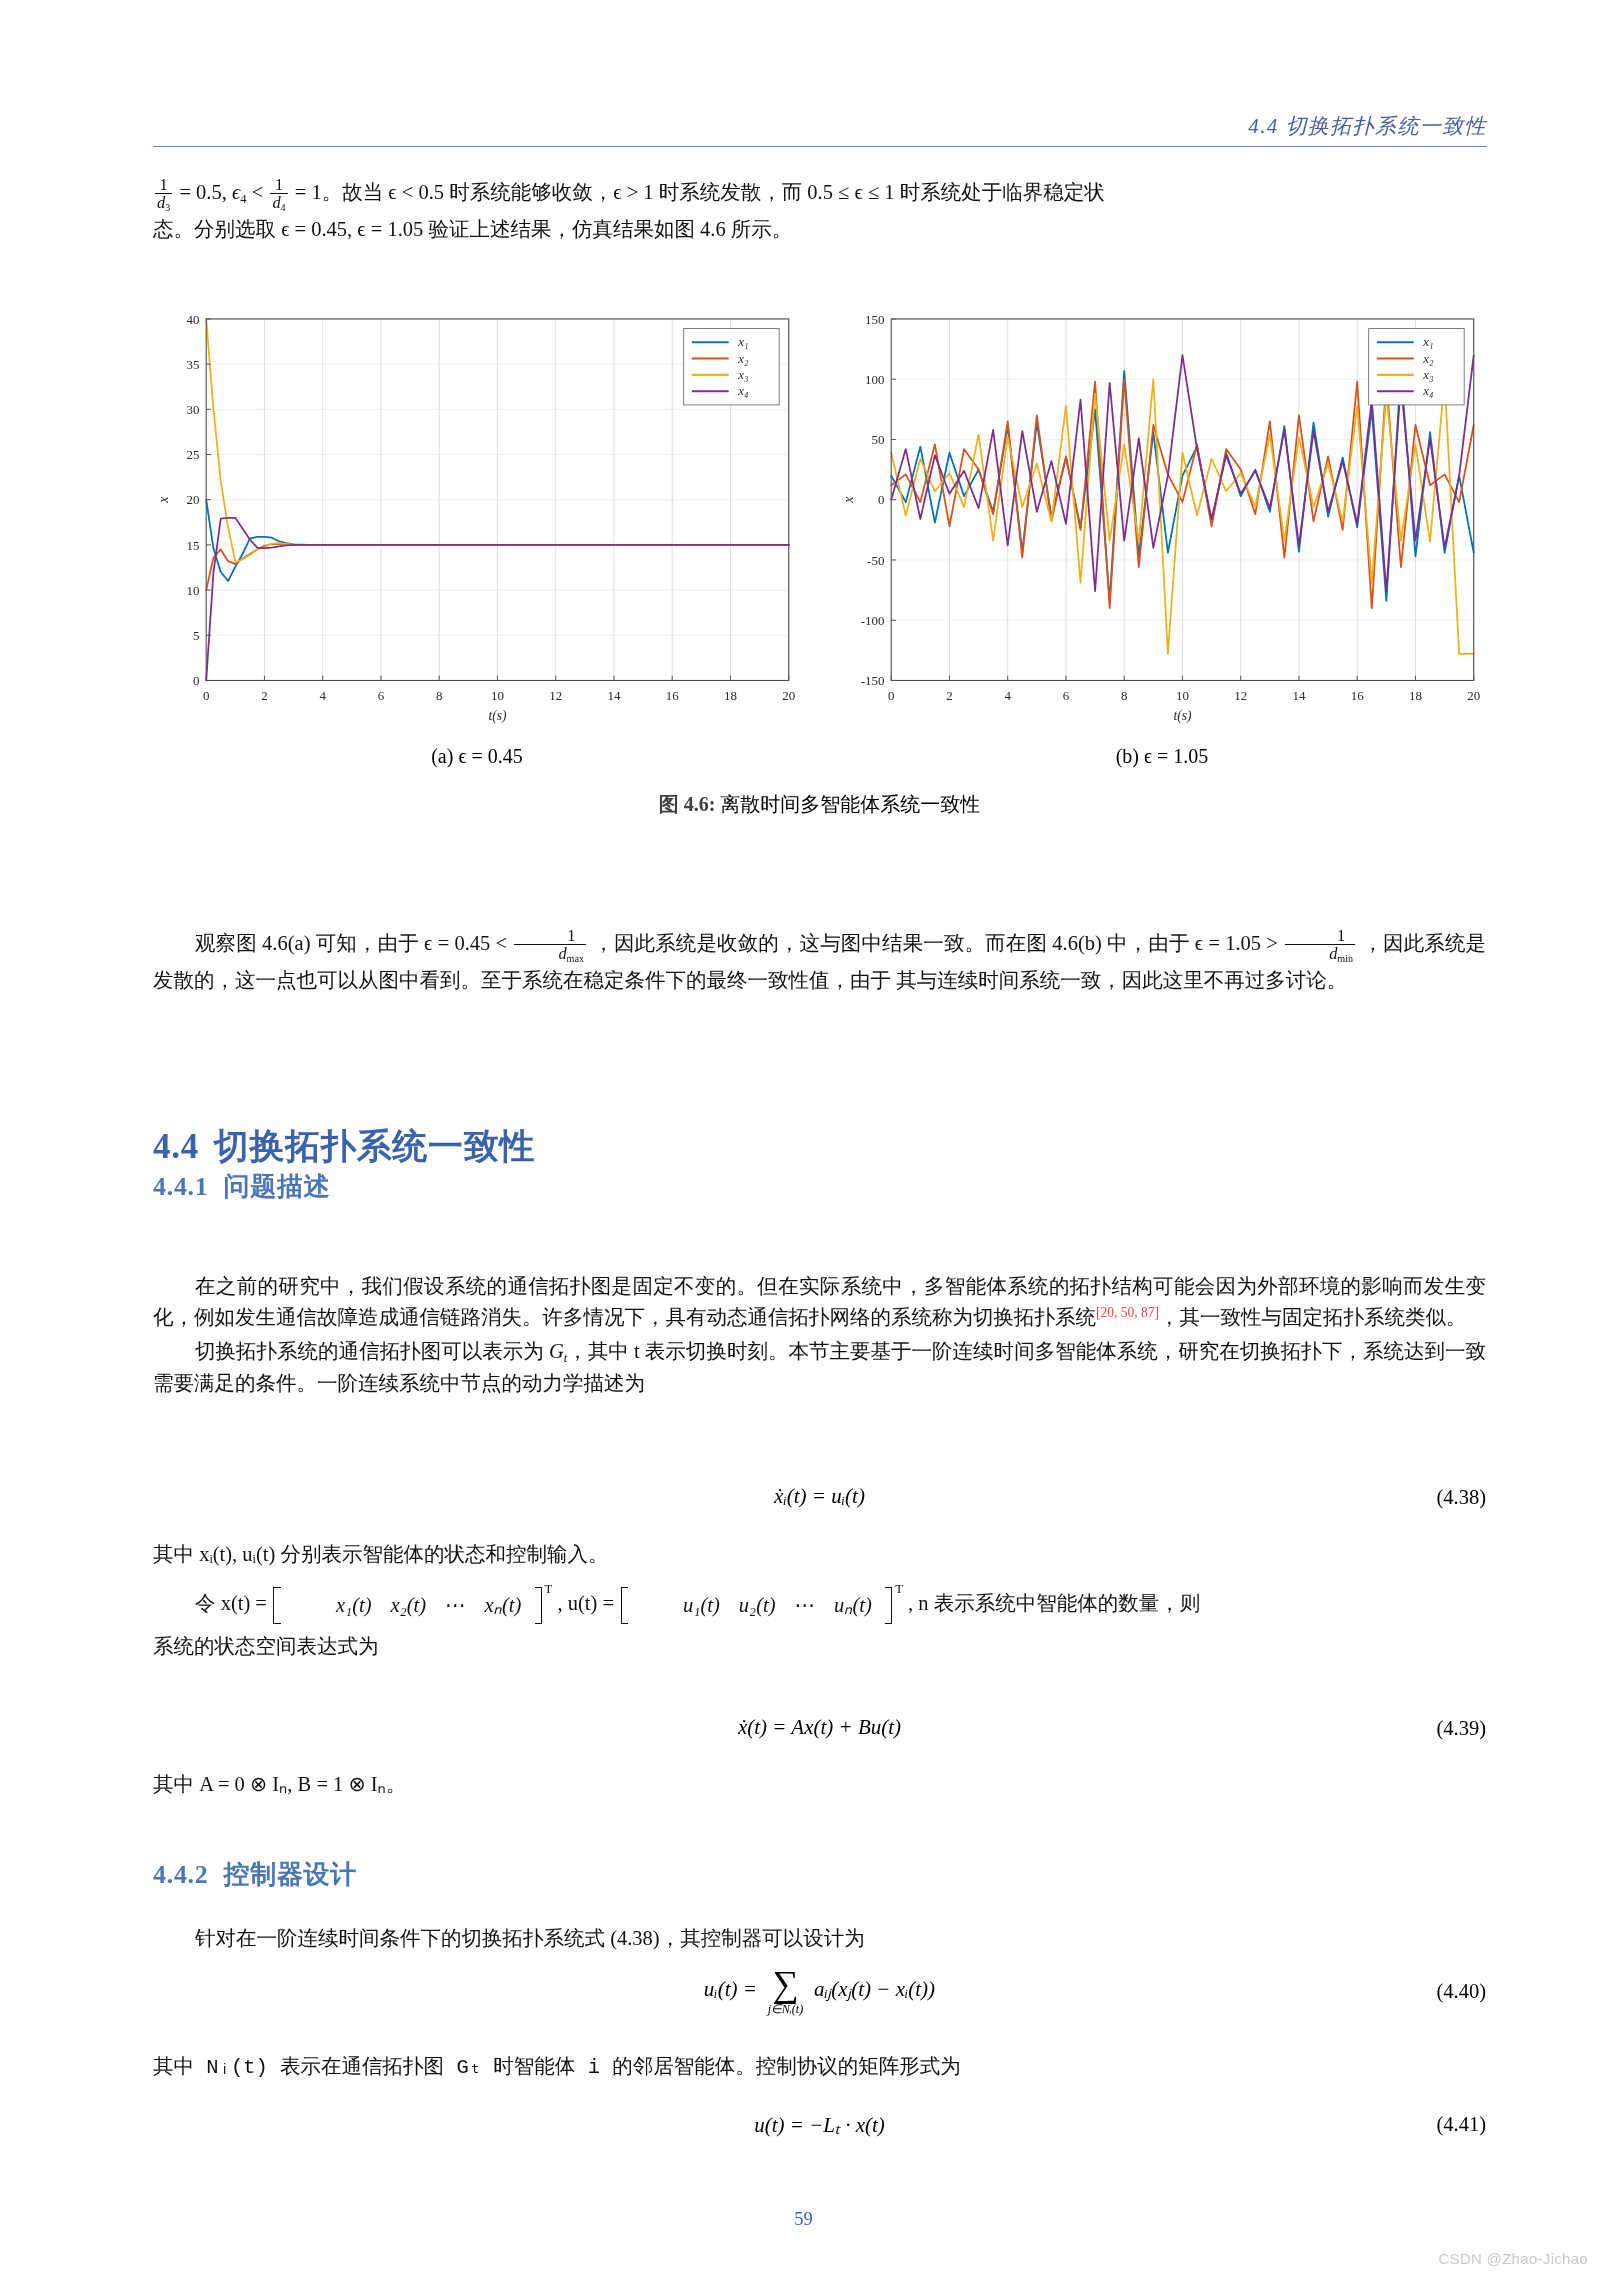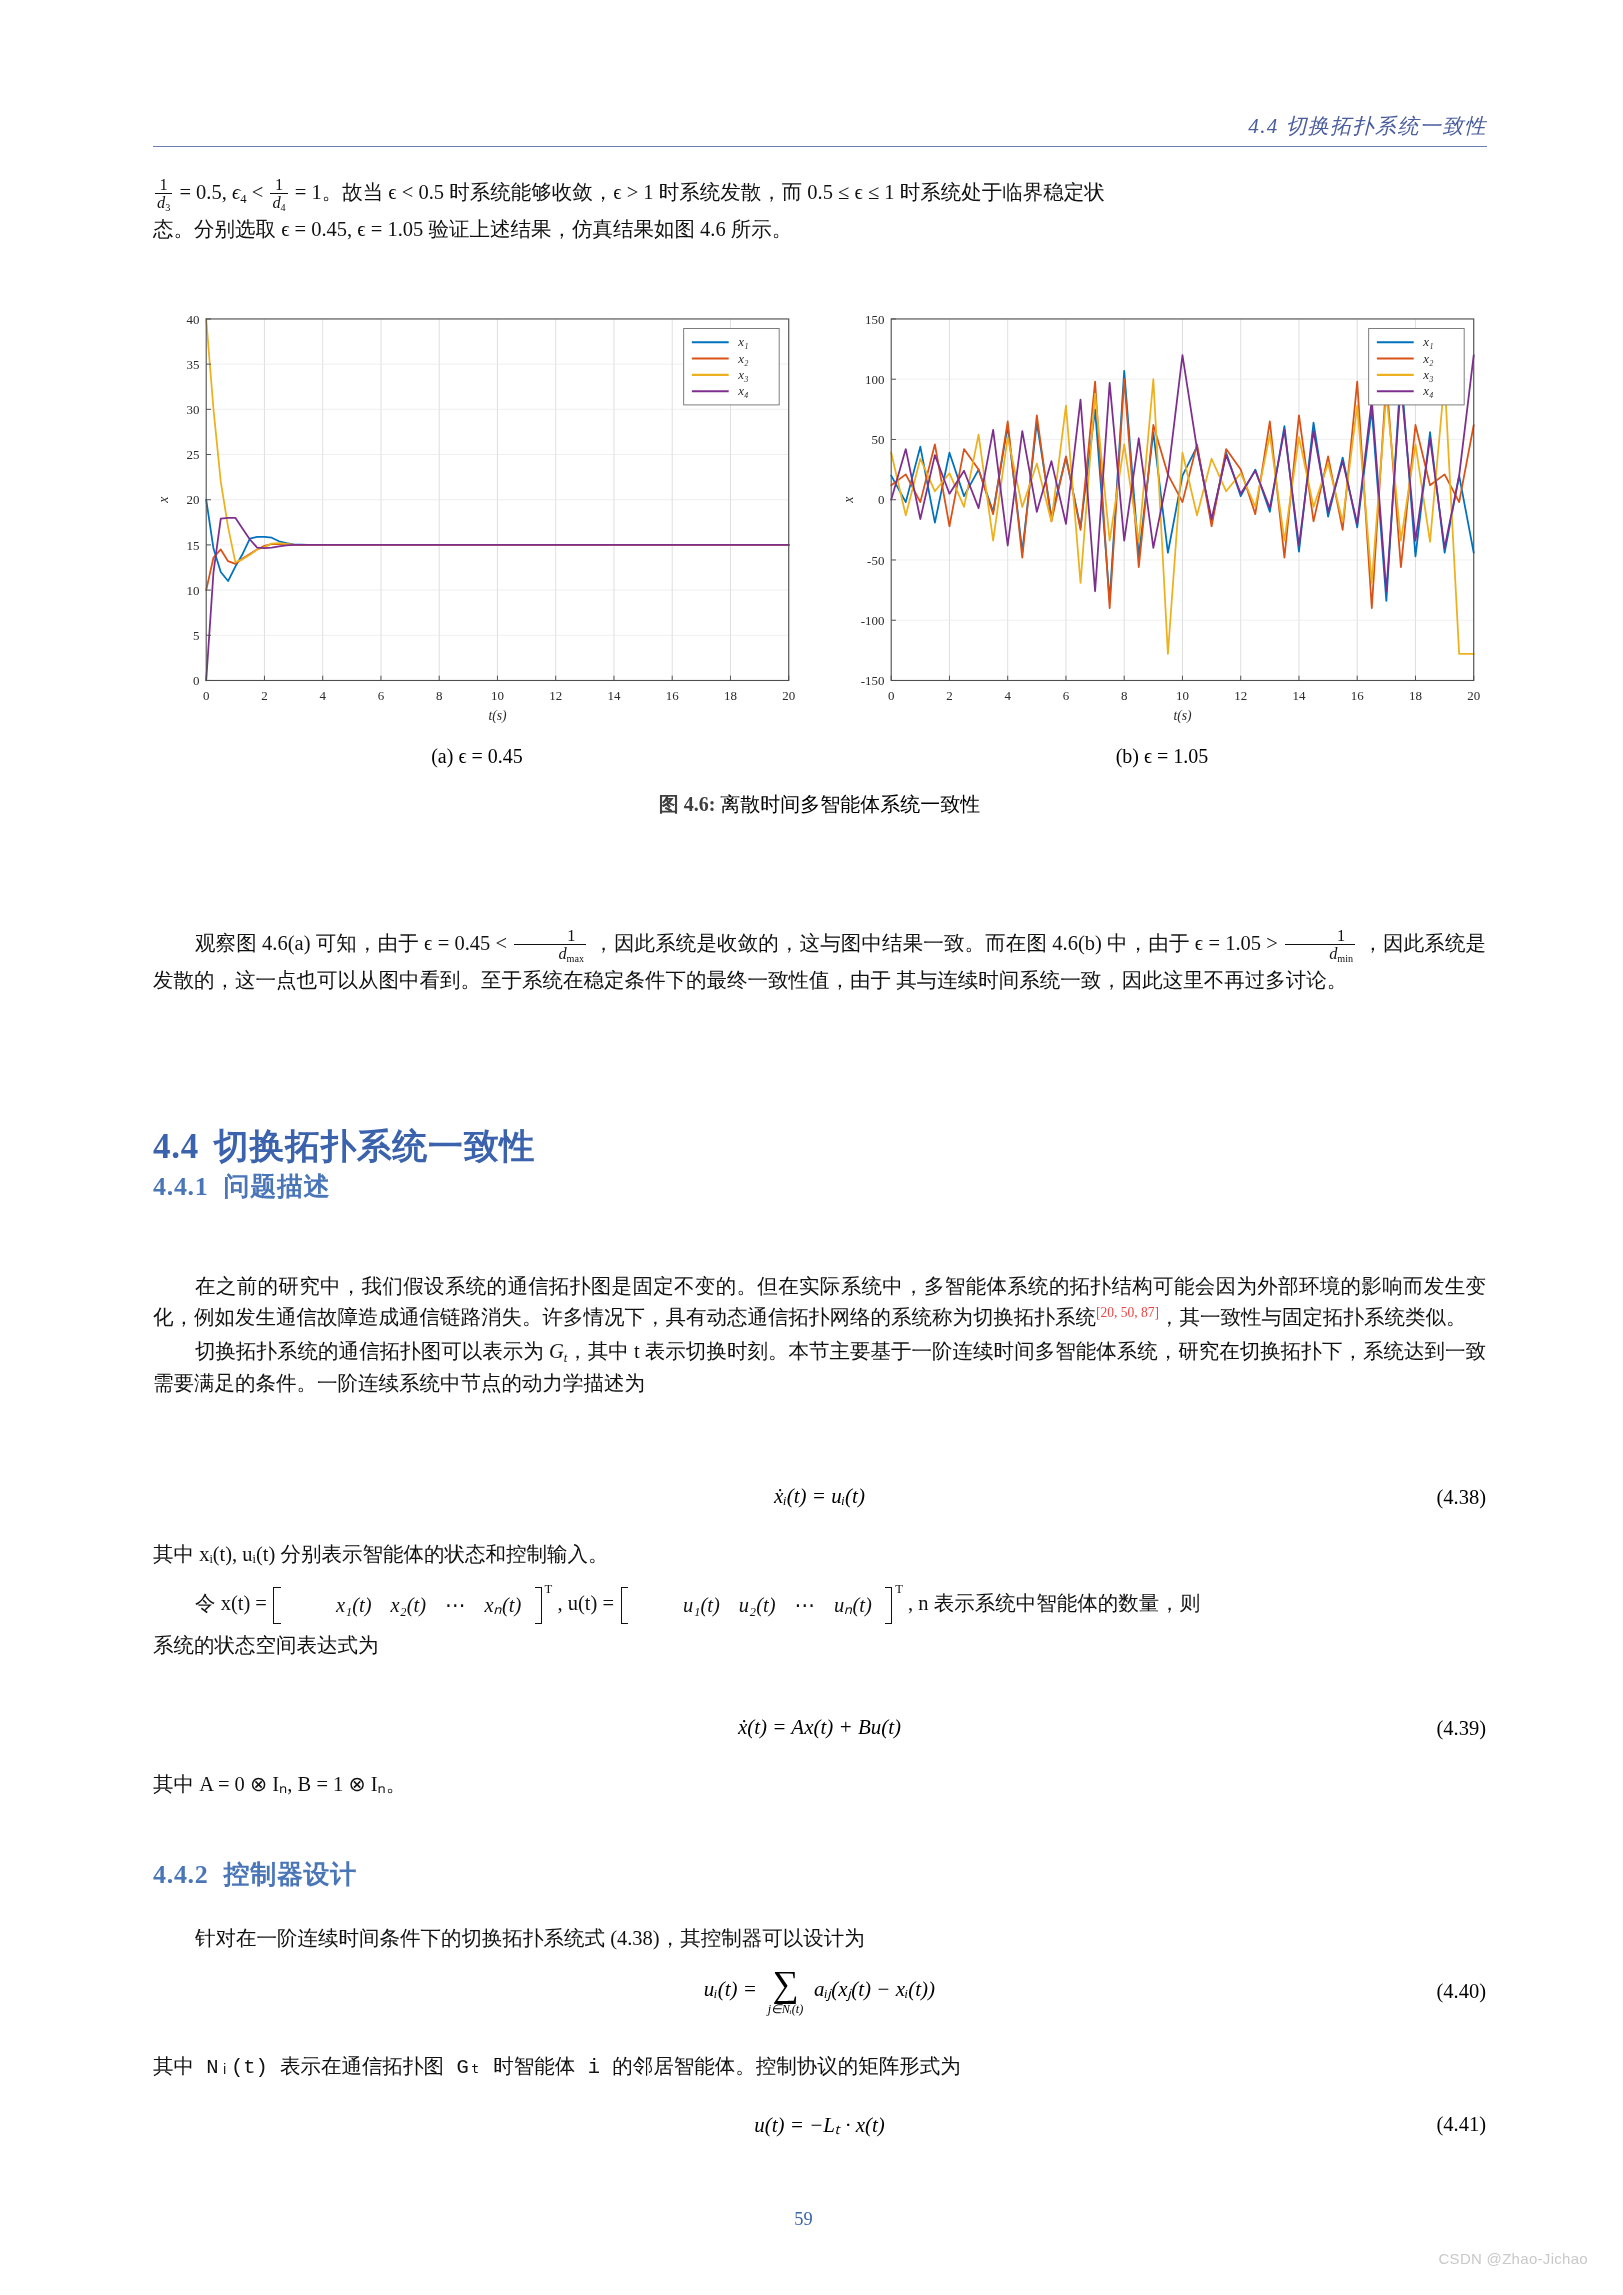--- a/index.html
+++ b/index.html
@@ -405,21 +405,21 @@
         </span>
       </span><span class="tsup">T</span>
       <span>, u(t) =</span>
       <span class="matrix">
         <span class="cells">
           <span class="mi">u₁(t)</span><span class="mi">u₂(t)</span><span>⋯</span><span class="mi">uₙ(t)</span>
         </span>
       </span><span class="tsup">T</span>
       <span>, n 表示系统中智能体的数量，则</span>
     </p>
-    <p class="body" style="margin-top:6.8px;font-family:Liberation Mono, monospace;">系统的状态空间表达式为</p>
+    <p class="body" style="margin-top:6.8px;">系统的状态空间表达式为</p>
   </div>
 
   <div class="content" style="top:1715px;">
     <div class="eqrow">
       <span class="mi">ẋ(t) = Ax(t) + Bu(t)</span>
       <span class="eqnum">(4.39)</span>
     </div>
   </div>
 
   <div class="content" style="top:1769px;">

